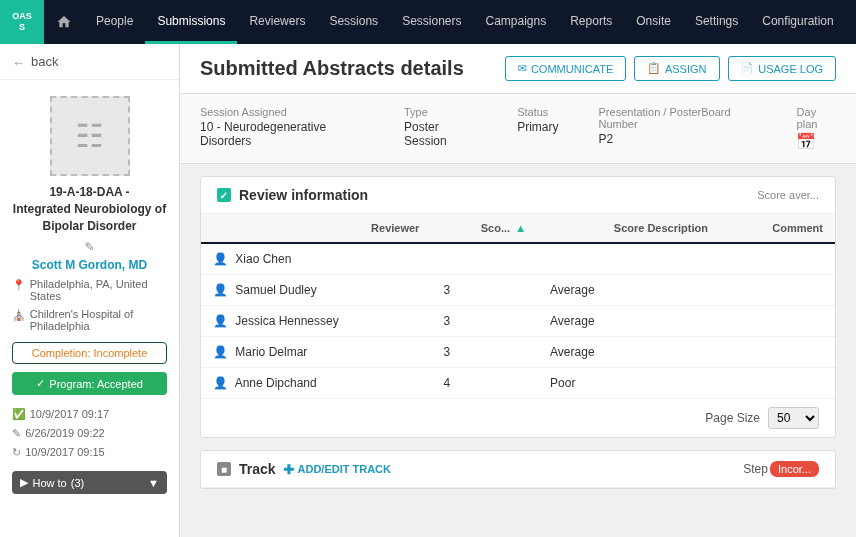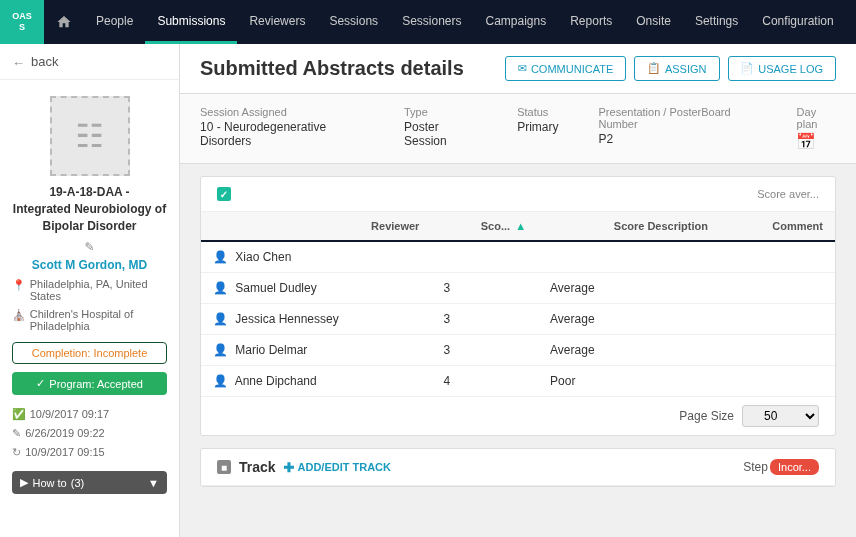--- a/index.html
+++ b/index.html
@@ -329,21 +329,21 @@
       padding: 8px 16px;
       display: flex;
       align-items: center;
       justify-content: flex-end;
       gap: 8px;
       font-size: 12px;
       color: #555;
     }
     .page-size-select {
       border: 1px solid #ccc;
-      padding: 2px 17px;
+      padding: 2px 4px;
       font-size: 12px;
       border-radius: 3px;
     }
 
     
     .track-header {
       display: flex;
       align-items: center;
       justify-content: space-between;
     }
@@ -553,20 +553,21 @@
         <span style="font-size:16px;">📅</span>
       </div>
     </div>
 
     <div class="content-area">
 
       <div class="section-card">
         <div class="section-header">
           <div class="section-title">
             <span class="check-square">✓</span>
+            <span>Review information</span>
           </div>
           <div class="score-avg">Score aver...</div>
         </div>
         <table class="review-table">
           <thead>
             <tr>
               <th>
                 <span>Reviewer</span>
               </th>
               <th>

